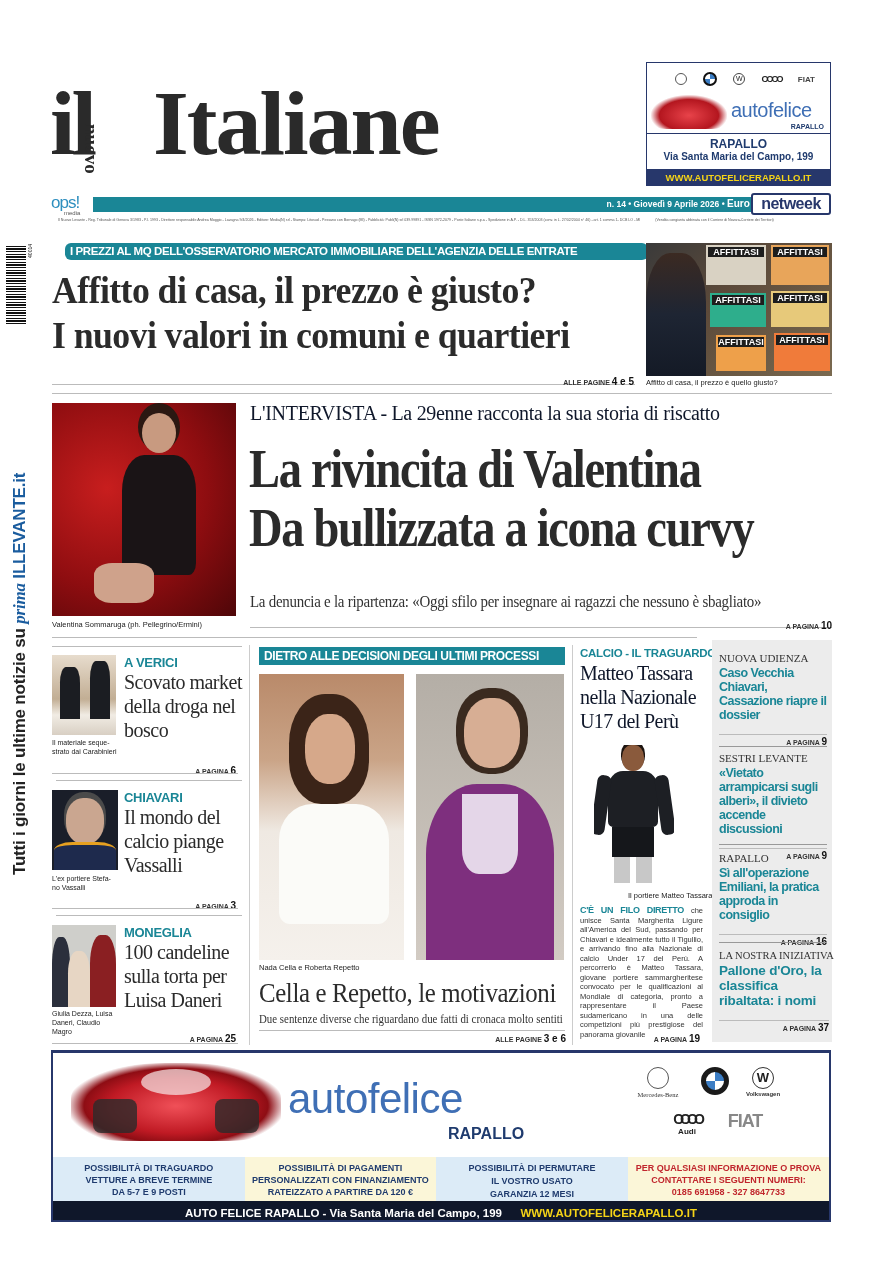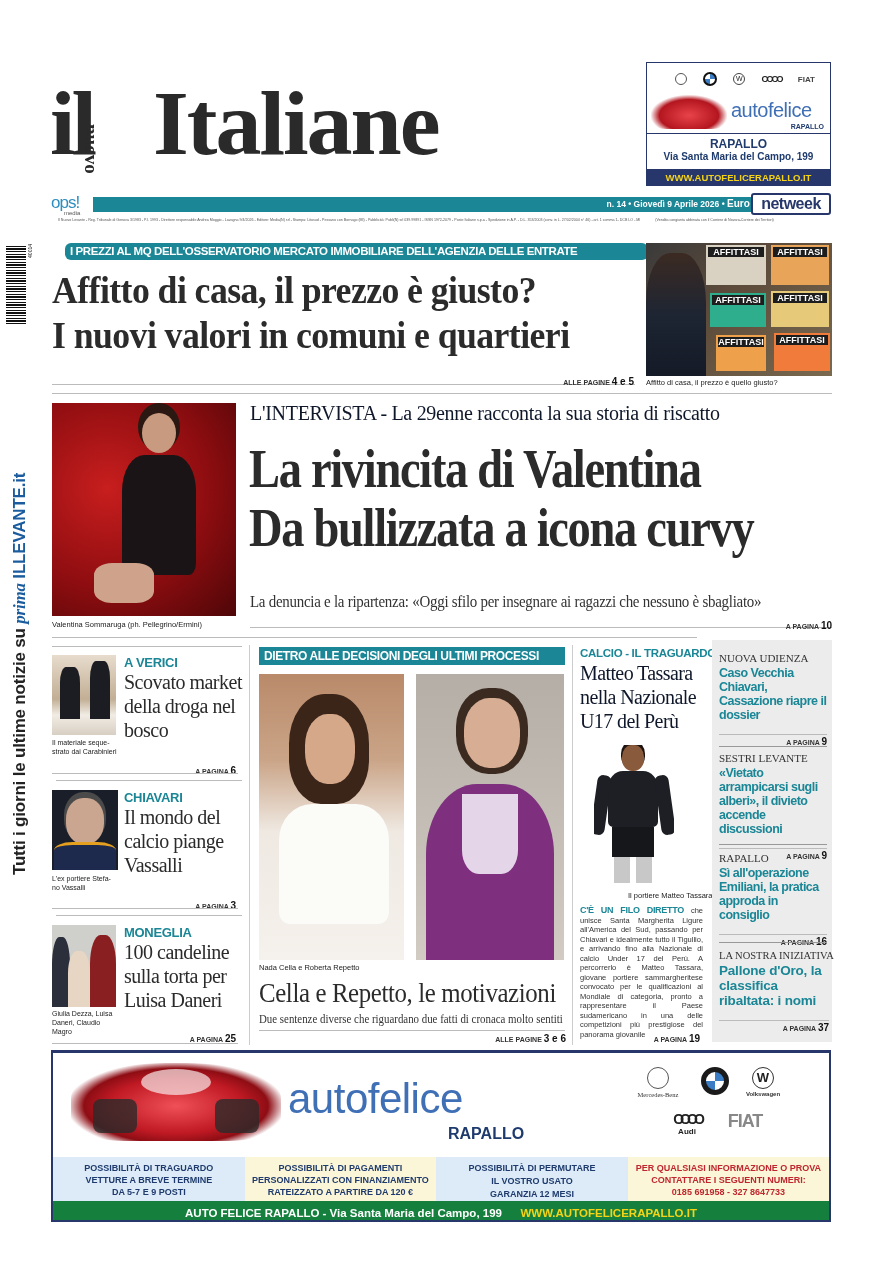--- a/index.html
+++ b/index.html
@@ -296,17 +296,17 @@
       <div>POSSIBILITÀ DI PERMUTARE</div>
         <div>IL VOSTRO USATO</div>
         <div>GARANZIA 12 MESI</div>
     </div>
     <div style="flex:1.05;background:#fbf6d8;color:#c0262d;font-size:9px;font-weight:bold;text-align:center;line-height:12px;padding-top:5px;">
       <div>PER QUALSIASI INFORMAZIONE O PROVA</div>
         <div>CONTATTARE I SEGUENTI NUMERI:</div>
         <div>0185 691958 - 327 8647733</div>
     </div>
   </div>
-  <div class="abs" style="left:0;bottom:0;width:776px;height:19px;background:#15803d;text-align:center;white-space:nowrap;padding-top:2px;">
+  <div class="abs" style="left:0;bottom:0;width:776px;height:19px;background:#0f172a;text-align:center;white-space:nowrap;padding-top:2px;">
     <span style="font-size:11.5px;font-weight:bold;color:#fff;">AUTO FELICE RAPALLO - Via Santa Maria del Campo, 199</span>
     <span style="font-size:11.5px;font-weight:bold;color:#f5d417;margin-left:14px;">WWW.AUTOFELICERAPALLO.IT</span>
   </div>
 </div>
 
 </body></html>

